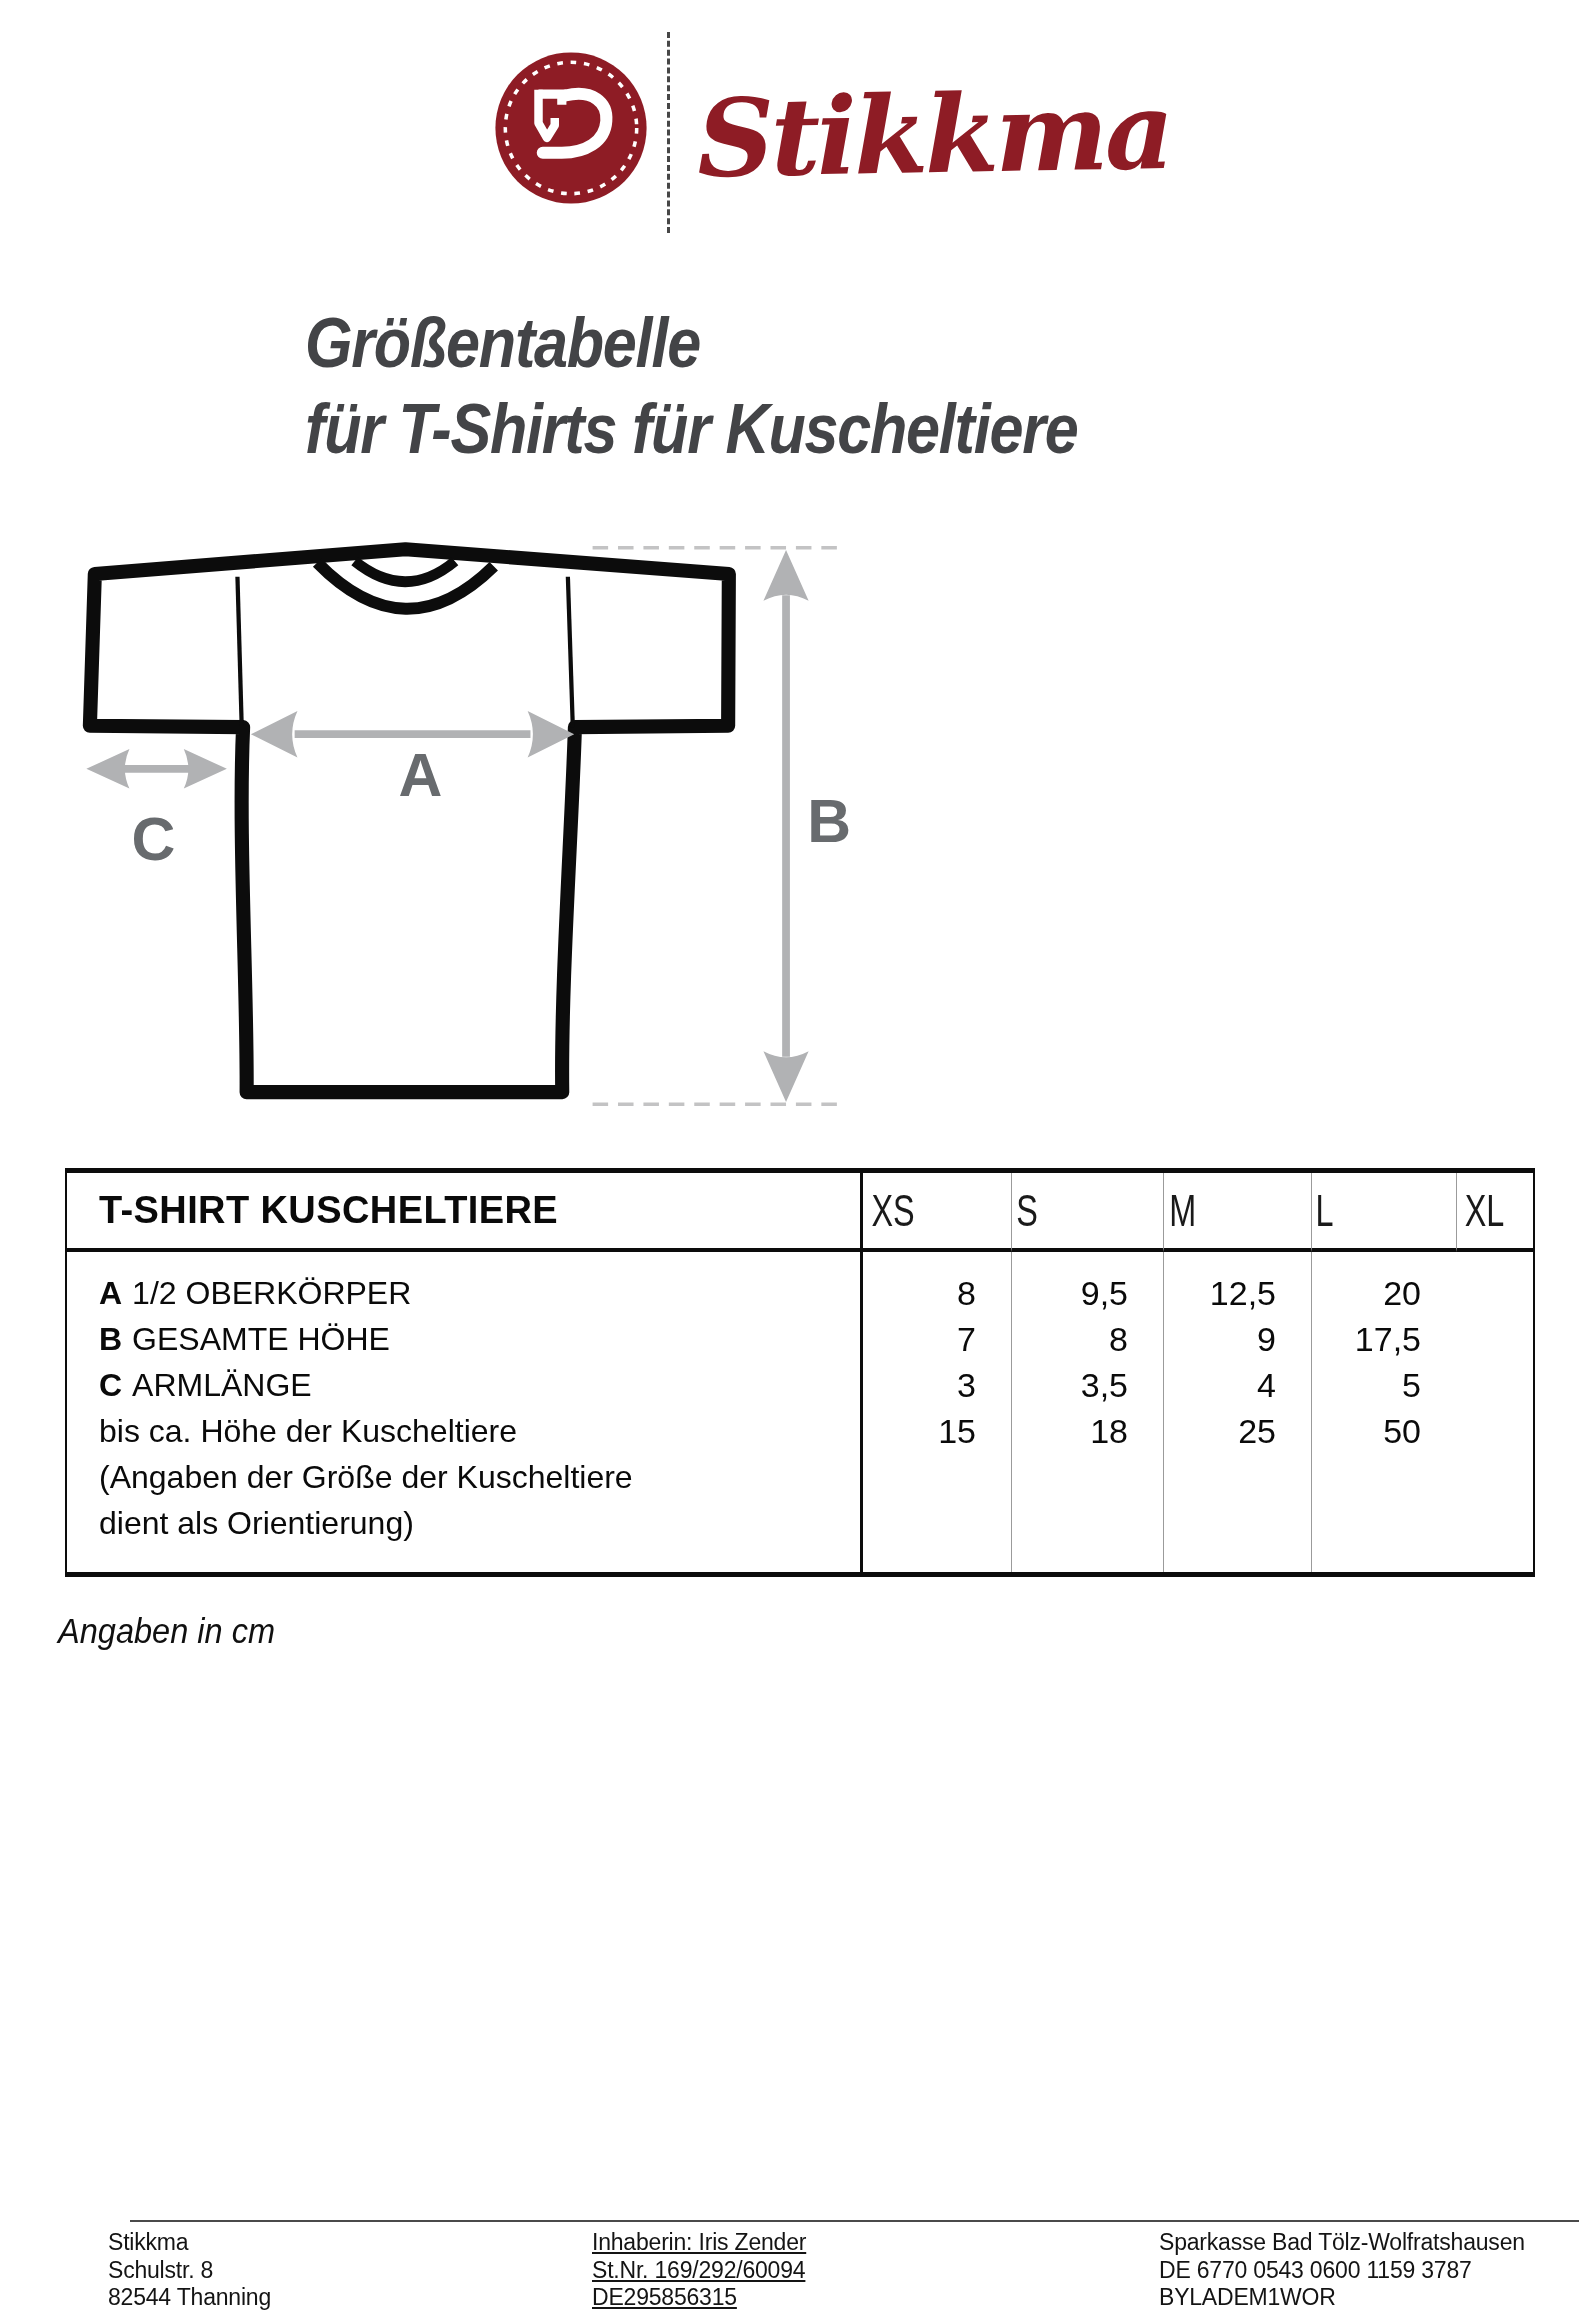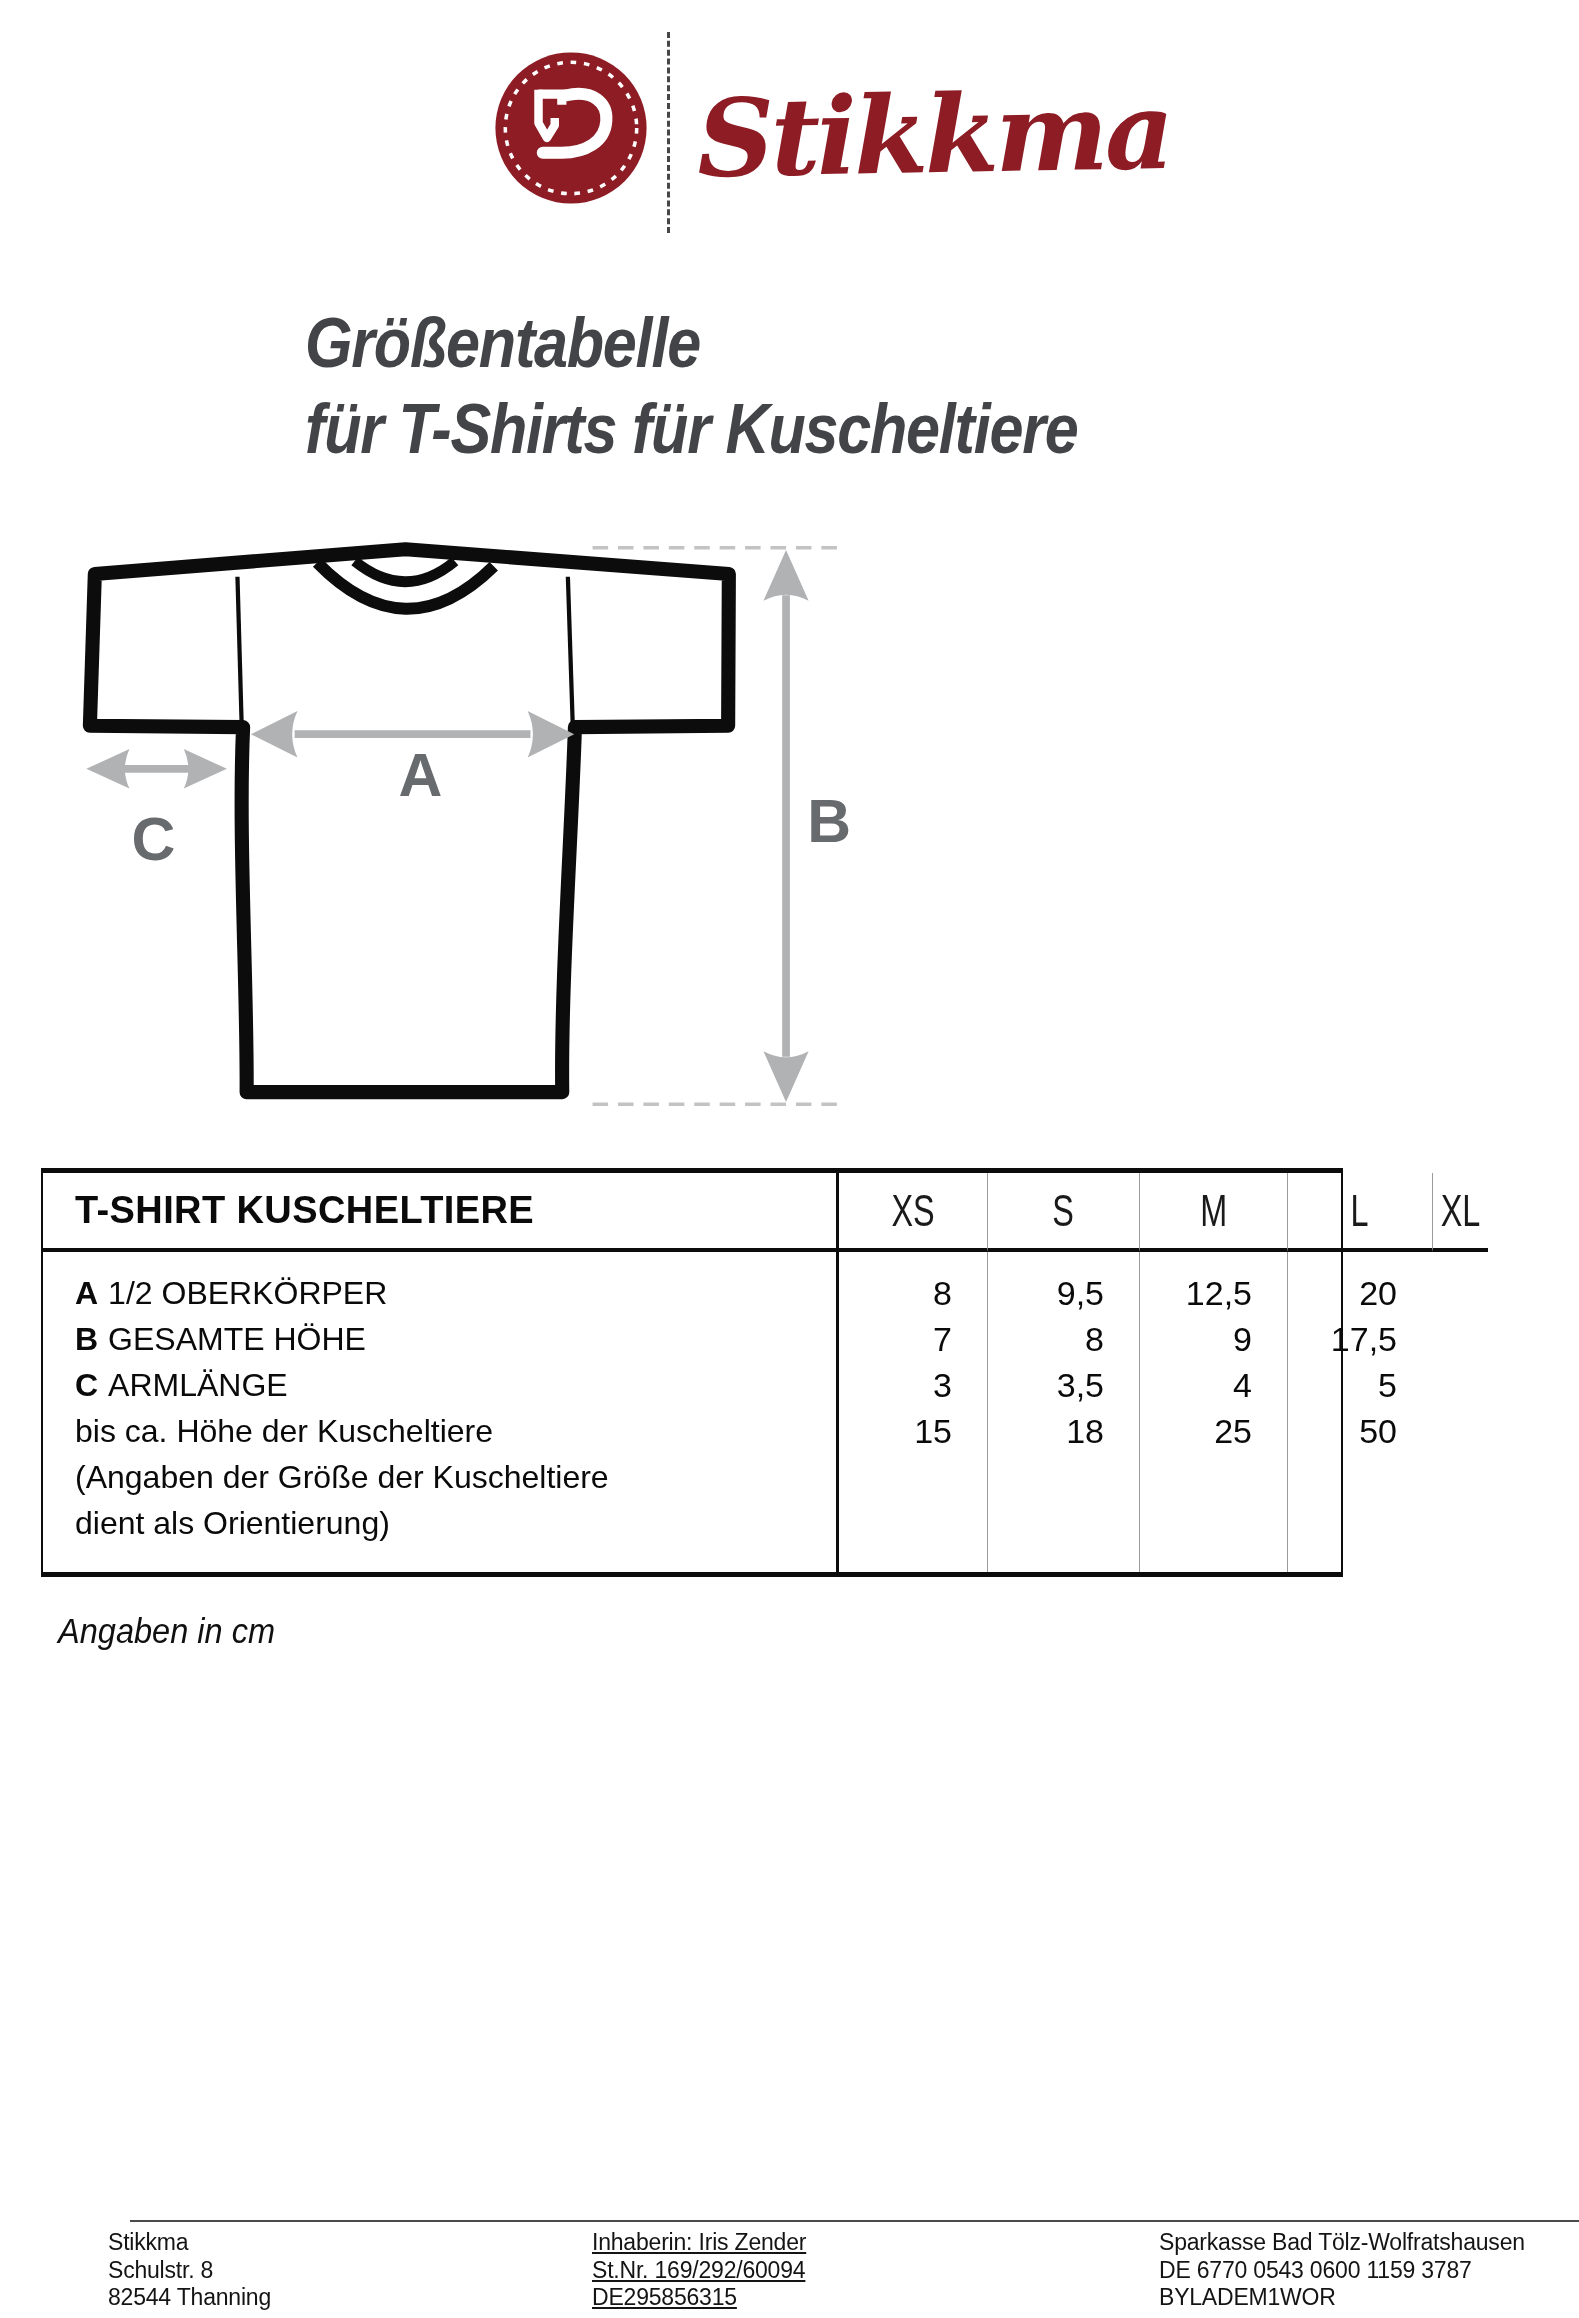--- a/index.html
+++ b/index.html
@@ -28,32 +28,32 @@
     transform:scaleX(0.86);transform-origin:left top;
   }
   
   .diagram{position:absolute;left:42px;top:533px;width:791px;height:586px;}
   .diagram text{
     font-family:"Liberation Sans", sans-serif;font-weight:bold;
     font-size:86px;fill:#686b6e;
   }
   
   .size-table{
-    position:absolute;left:13px;top:1168px;width:1302px;height:409px;box-sizing:border-box;
+    position:absolute;left:37px;top:1168px;width:1470px;height:409px;box-sizing:border-box;
     border-top:5.6px solid #0c0c0c;border-bottom:5.6px solid #0c0c0c;
     border-left:2.1px solid #0c0c0c;border-right:2.8px solid #0c0c0c;
     display:grid;grid-template-columns:793px 151px 152px 148px 145px 1fr;
     grid-template-rows:79px 1fr;
   }
   .size-table .hd{border-bottom:4.2px solid #0c0c0c;}
   .cell-sep-strong{border-left:3.5px solid #0c0c0c;}
   .cell-sep{border-left:1.4px solid #9b9b9b;}
   .th-label{display:flex;align-items:center;padding-left:32px;
     font-size:38px;font-weight:bold;letter-spacing:0.4px;color:#0a0a0a;white-space:nowrap;}
-  .th-size{display:flex;align-items:center;justify-content:center;font-size:45px;color:#1a1a1a;}
+  .th-size{display:flex;align-items:center;font-size:45px;color:#1a1a1a;}
   .th-size span{transform:scaleX(0.72);}
   .td-label{padding:18.4px 0 0 32px;font-size:32px;line-height:46px;color:#0a0a0a;white-space:nowrap;}
   .td-label .rk{font-weight:bold;margin-right:10px;}
   .td-vals{padding:18.4px 35px 0 0;text-align:right;font-size:34px;line-height:46px;color:#0a0a0a;}
   
   .units-note{
     position:absolute;left:30px;top:1611px;font-size:35px;font-style:italic;
     color:#101010;transform:scaleX(0.93);transform-origin:left top;white-space:nowrap;
   }
   .footer-rule{position:absolute;left:102px;top:2220px;width:1456px;height:2.1px;background:#4a4a4a;}

